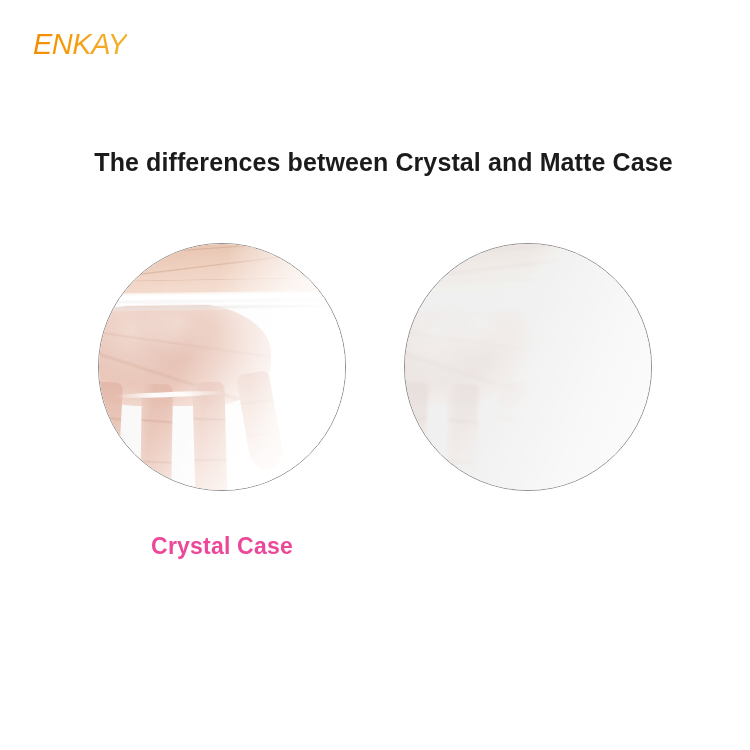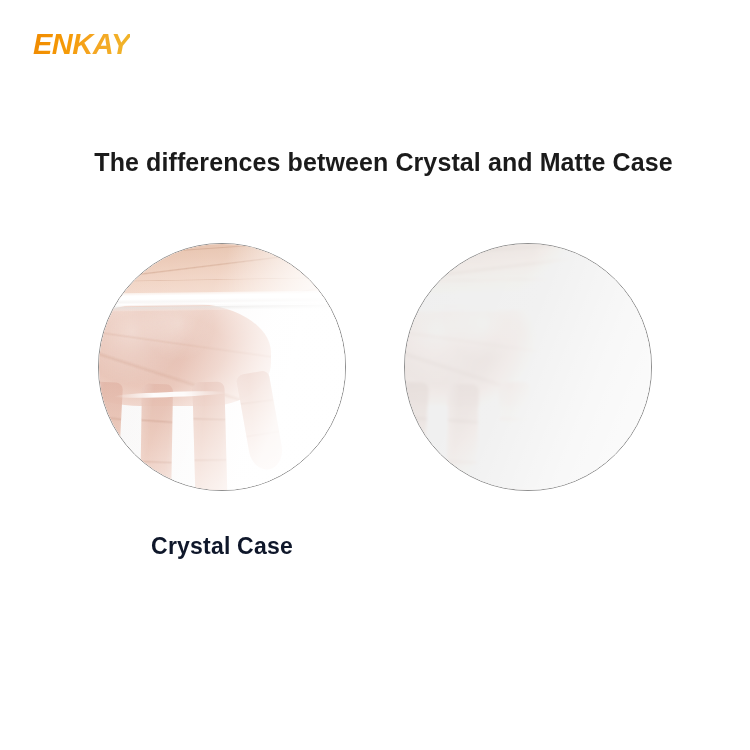--- a/index.html
+++ b/index.html
@@ -14,21 +14,21 @@
     overflow: hidden;
     position: relative;
   }
 
   
   .brand {
     position: absolute;
     left: 33px;
     top: 30px;
     font-size: 29px;
-    font-weight: bold;
+    font-weight: normal;
     font-style: italic;
     letter-spacing: -0.5px;
     background: linear-gradient(100deg, #f08a00 0%, #f59a06 35%, #f5a623 62%, #efb52a 100%);
     -webkit-background-clip: text;
     background-clip: text;
     color: transparent;
     -webkit-text-fill-color: transparent;
     line-height: 1;
     user-select: none;
   }
@@ -238,21 +238,21 @@
         rgba(255,255,255,0.90) 100%);
   }
 
   .stack { position: absolute; inset: 0; }
 
   
   .sample-caption {
     margin-top: 42px;
     font-size: 23px;
     font-weight: bold;
-    color: #0f172a;
+    color: #ec4899;
     letter-spacing: 0.2px;
     white-space: nowrap;
   }
 </style>
 </head>
 <body>
 
 <div class="brand">ENKAY</div>
 
 <div class="page-title">The differences between Crystal and Matte Case</div>

